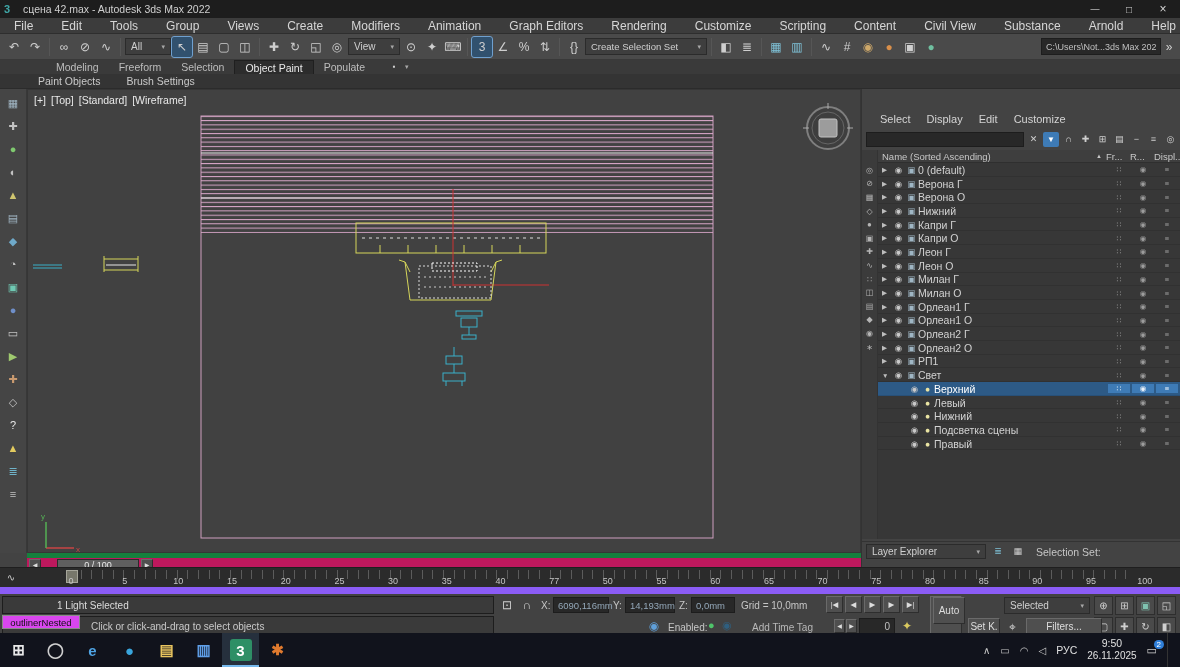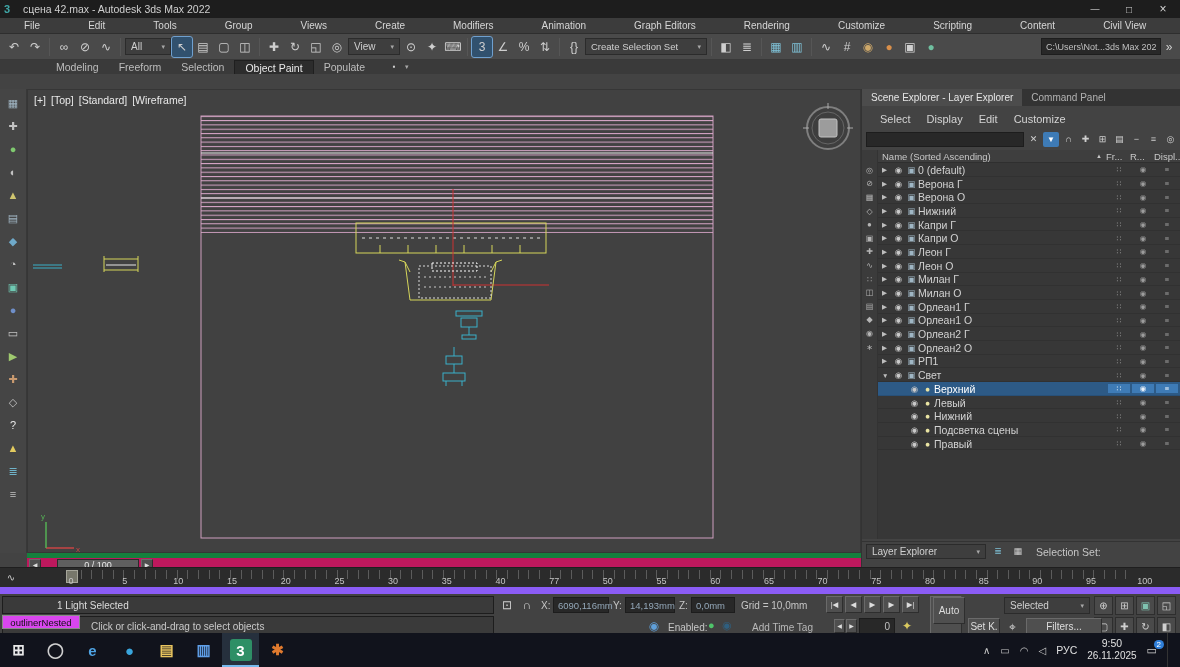--- a/index.html
+++ b/index.html
@@ -9,21 +9,21 @@
   .bar{position:absolute;left:0;width:1180px;display:flex;align-items:center}
   .icon{display:inline-flex;align-items:center;justify-content:center;width:20px;height:20px;font-size:12px;color:#cfcfcf;border-radius:2px;flex:none;line-height:1}
   .icon.active{background:#31516e;outline:1px solid #6fa0cf}
   .sep{width:1px;height:18px;background:#393939;border-right:1px solid #565656;margin:0 3px;flex:none}
   .combo{display:inline-flex;align-items:center;gap:5px;height:17px;background:#3e3e3e;border:1px solid #2b2b2b;padding:0 5px;font-size:10px;color:#d0d0d0;flex:none;white-space:nowrap}
   .dd{font-size:7px;color:#a8a8a8}
   .btn{display:inline-flex;align-items:center;justify-content:center;background:#4f4f4f;border:1px solid #2e2e2e;border-top-color:#6a6a6a;border-left-color:#6a6a6a;font-size:10px;color:#ddd;line-height:1}
   .field{background:#282828;border:1px solid #1d1d1d;color:#c0c0c0;font-size:10px;display:flex;align-items:center;padding:0 4px}
   input.field{font-family:inherit;outline:none}
   .lbl{font-size:10px;color:#c6c6c6}
-  .mi{padding:0 24px;height:20px;display:flex;align-items:center;font-size:10px;color:#d6d6d6;flex:none}
+  .mi{padding:0 14px;height:20px;display:flex;align-items:center;font-size:12px;color:#d6d6d6;flex:none}
   .rtab{padding:0 10px;height:14px;display:flex;align-items:center;font-size:10.5px;color:#bdbdbd;flex:none}
   .rtab.active{background:#2c2c2c;color:#e9e9e9;border:1px solid #1f1f1f;border-bottom:none}
   .rp-tab{padding:0 9px;height:17px;display:flex;align-items:center;font-size:10px;color:#b2b2b2;flex:none}
   .rp-tab.active{background:#4c4c4c;color:#e6e6e6}
   .strip-ic{width:13px;height:12.6px;display:flex;align-items:center;justify-content:center;font-size:8px;color:#b5b5b5}
   .ly-row{display:flex;align-items:center;height:13.7px;font-size:10.5px;color:#d2d2d2;padding-left:4px;box-shadow:inset 0 -1px 0 rgba(0,0,0,.10)}
   .ly-row.child{padding-left:20px}
   .ly-row.selected{background:#2d5a86}
   .ly-row.selected .ly-name{color:#fff}
   .ly-row.selected .ly-mini{background:#3e7bb6;color:#eaf2fa}
@@ -142,20 +142,24 @@
   <div class="bar" style="top:60px;height:14px;background:#3a3a3a;padding-left:46px">
     <span class="rtab">Modeling</span>
       <span class="rtab">Freeform</span>
       <span class="rtab">Selection</span>
       <span class="rtab active">Object Paint</span>
       <span class="rtab">Populate</span>
     <span class="icon" style="width:14px;height:12px;font-size:8px;margin-left:12px">▪</span>
     <span class="dd" style="margin-left:4px">▾</span>
   </div>
 
+  <div class="bar" style="top:74px;height:15px;background:#343434;border-bottom:1px solid #2b2b2b;padding-left:28px;gap:6px">
+    <span class="rtab" style="height:15px;color:#c9c9c9">Paint Objects</span>
+      <span class="rtab" style="height:15px;color:#c9c9c9">Brush Settings</span>
+  </div>
 
   <div class="abs" style="left:0;top:89px;width:27px;height:464px;background:#454545;border-right:1px solid #383838;display:flex;flex-direction:column;align-items:center;gap:3px;padding-top:4px">
     <span class="icon" style="width: 20px; height: 20px; font-size: 11px; color: rgb(159, 180, 194);">▦</span>
       <span class="icon" style="width: 20px; height: 20px; font-size: 11px; color: rgb(194, 194, 194);">✚</span>
       <span class="icon" style="width: 20px; height: 20px; font-size: 11px; color: rgb(127, 201, 111);">●</span>
       <span class="icon" style="width: 20px; height: 20px; font-size: 11px; color: rgb(194, 194, 194);">◐</span>
       <span class="icon" style="width: 20px; height: 20px; font-size: 11px; color: rgb(207, 197, 111);">▲</span>
       <span class="icon" style="width: 20px; height: 20px; font-size: 11px; color: rgb(159, 180, 194);">▤</span>
       <span class="icon" style="width: 20px; height: 20px; font-size: 11px; color: rgb(111, 169, 201);">◆</span>
       <span class="icon" style="width: 20px; height: 20px; font-size: 11px; color: rgb(194, 194, 194);">◔</span>
@@ -245,24 +249,20 @@
     </svg>
     <div class="abs" style="left:6px;top:4px;display:flex;gap:5px;font-size:10.5px;color:#e9e9e9">
       <span>[+]</span>
         <span>[Top]</span>
         <span>[Standard]</span>
         <span>[Wireframe]</span>
     </div>
   </div>
 
   <div class="abs" style="left:861px;top:89px;width:319px;height:478px;background:#434343;border-left:1px solid #333">
-    <div class="abs" style="left:0;top:0;right:0;height:17px;background:#333;display:flex">
-      <span class="rp-tab active">Scene Explorer - Layer Explorer</span>
-        <span class="rp-tab">Command Panel</span>
-    </div>
     <div class="abs" style="left:2px;top:21px;right:0;height:18px;display:flex;align-items:center;gap:16px;padding-left:16px;font-size:11px">
       <span>Select</span>
         <span>Display</span>
         <span>Edit</span>
         <span>Customize</span>
     </div>
     <div class="abs" style="left:4px;top:42px;right:2px;height:17px;display:flex;align-items:center;gap:2px">
       <input class="field" style="flex: 1 1 0%; height: 15px;" placeholder="">
       <span class="icon" style="width:15px;height:15px;font-size:9px">✕</span>
       <span class="icon" style="width:16px;height:15px;font-size:8px;background:#3e7bb6;color:#fff">▼</span>

